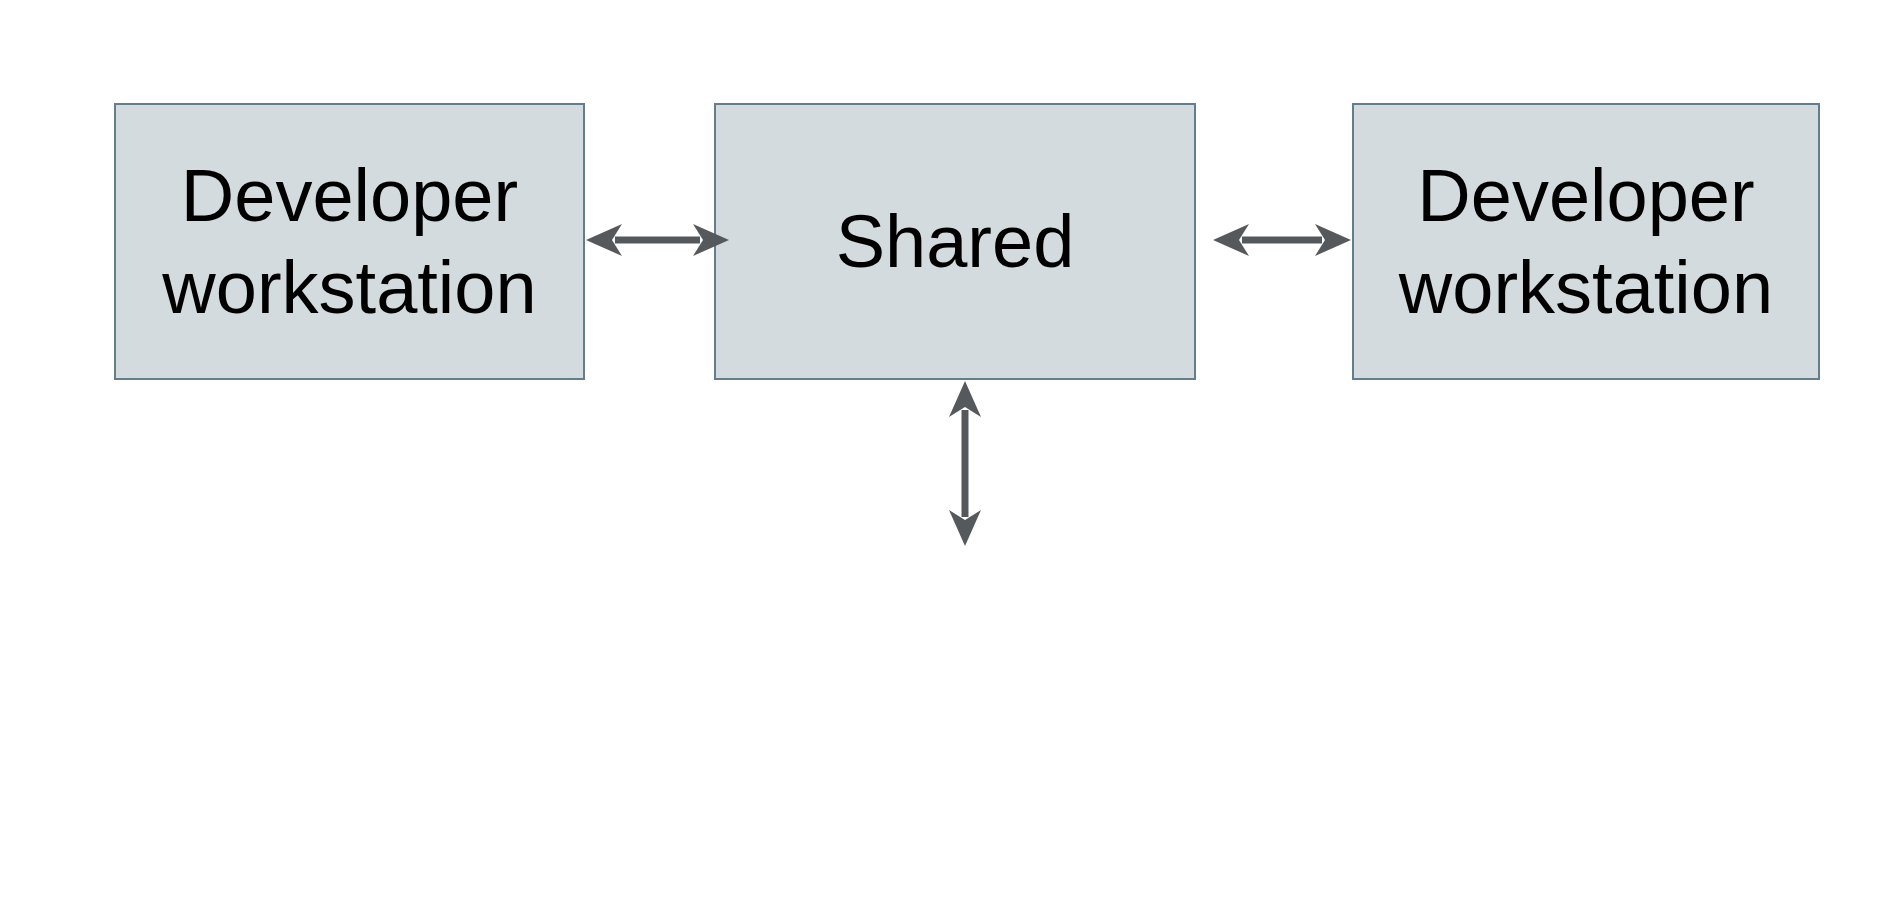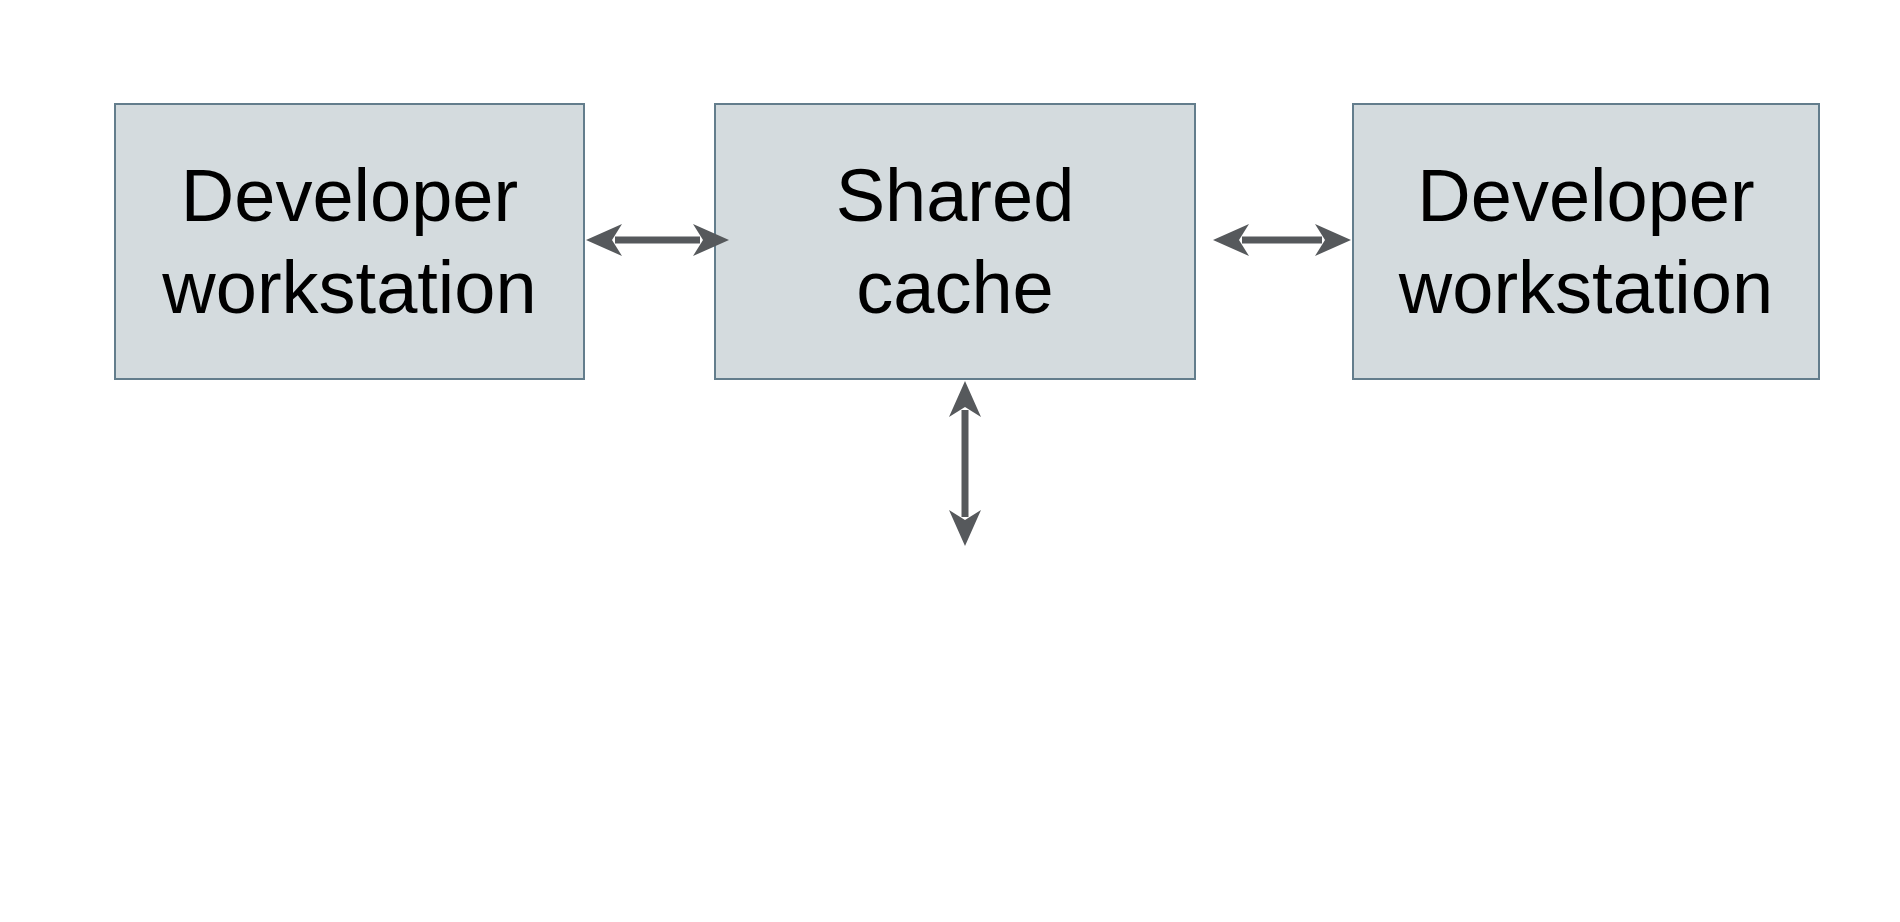--- a/index.html
+++ b/index.html
@@ -56,21 +56,20 @@
 
 <div class="canvas">
 
   <div class="node" id="node-dev-left">
     <span class="line">Developer</span>
     <span class="line">workstation</span>
   </div>
 
   <div class="node" id="node-shared-cache">
     <span class="line">Shared</span>
-    <span class="line">cache</span>
   </div>
 
   <div class="node" id="node-dev-right">
     <span class="line">Developer</span>
     <span class="line">workstation</span>
   </div>
 
 
   <div class="arrow" id="arrow-left-cache">
     <svg width="145" height="44" viewBox="0 0 145 44" aria-hidden="true">

